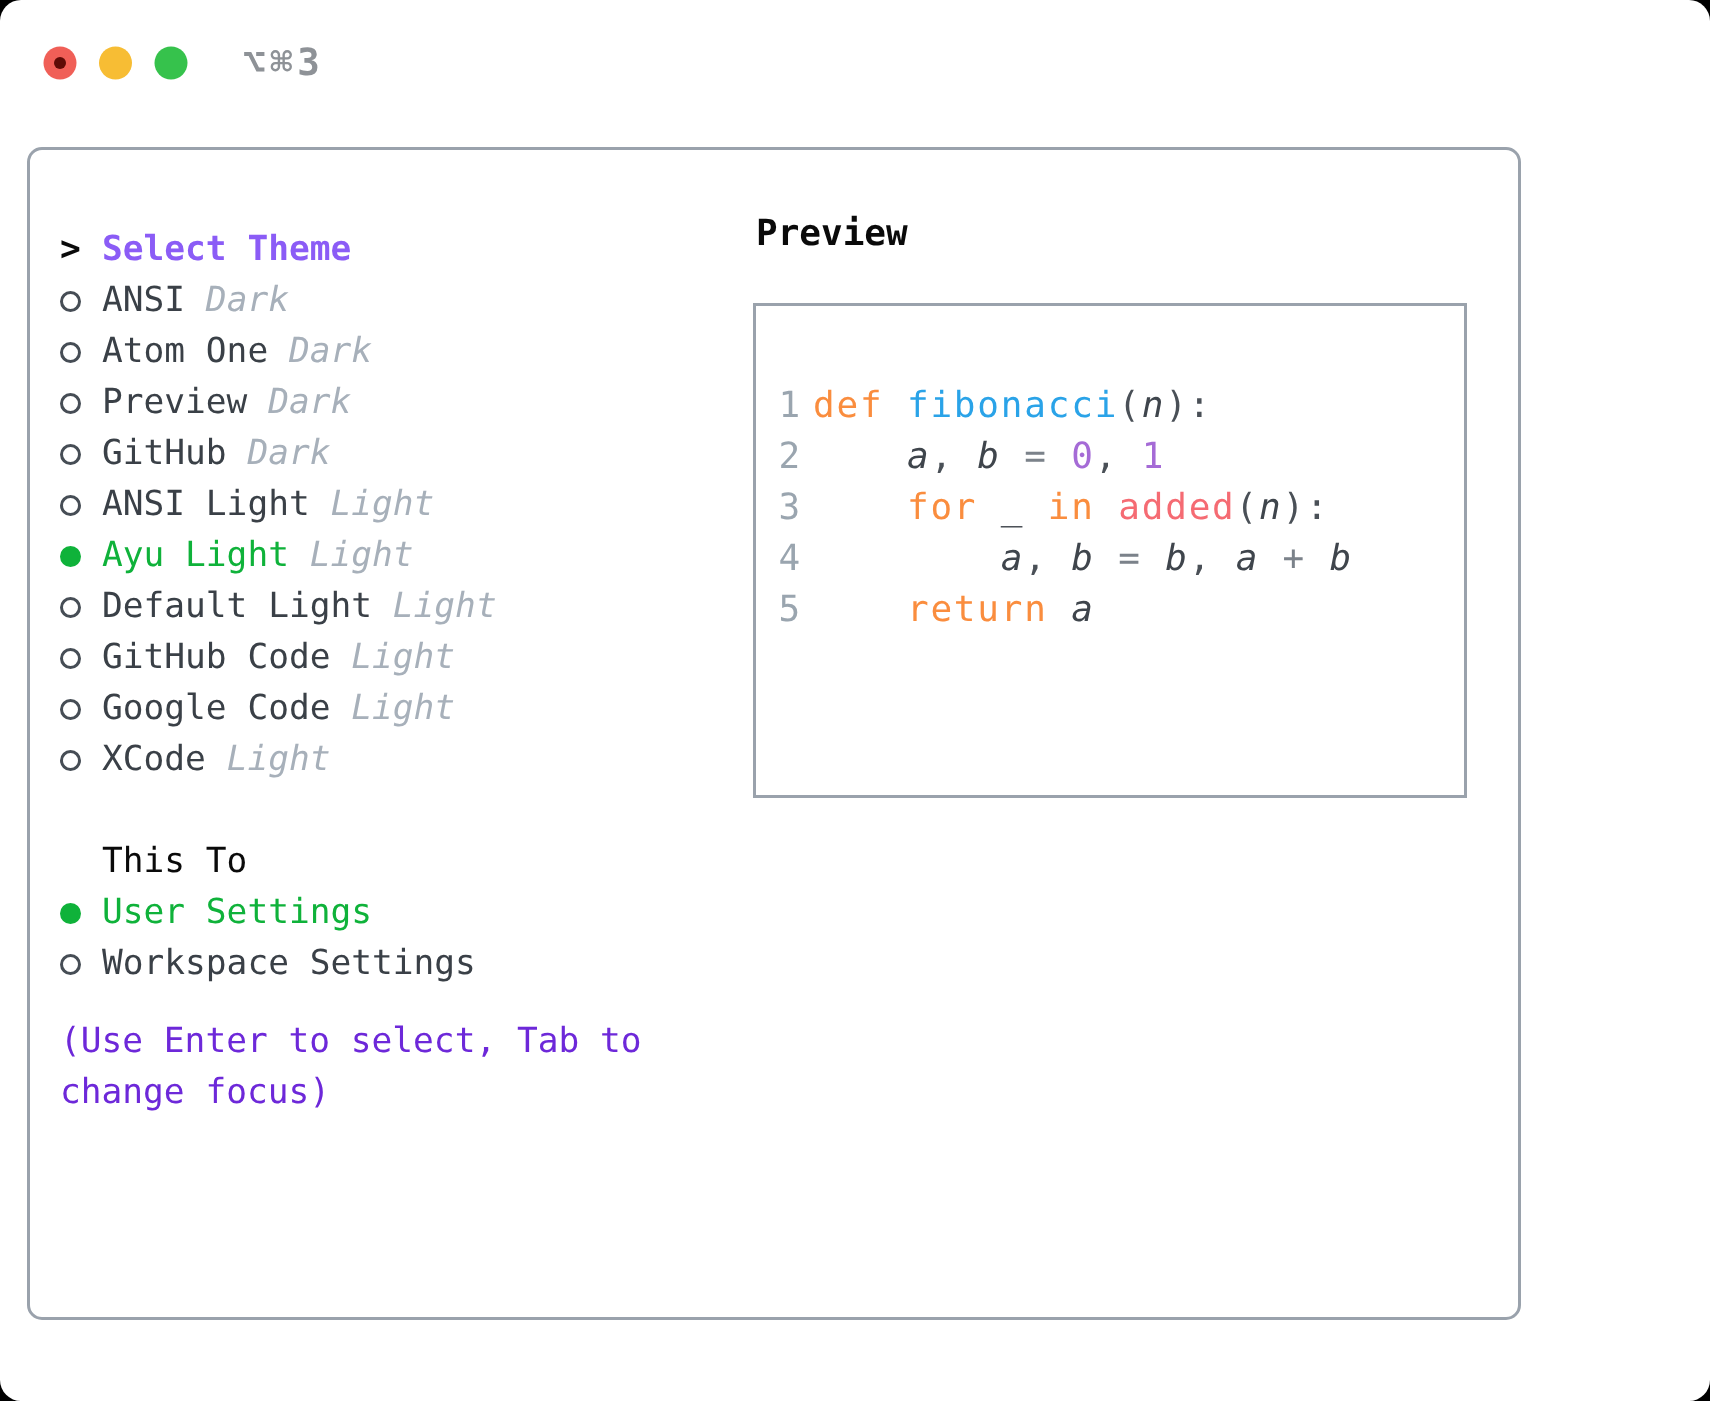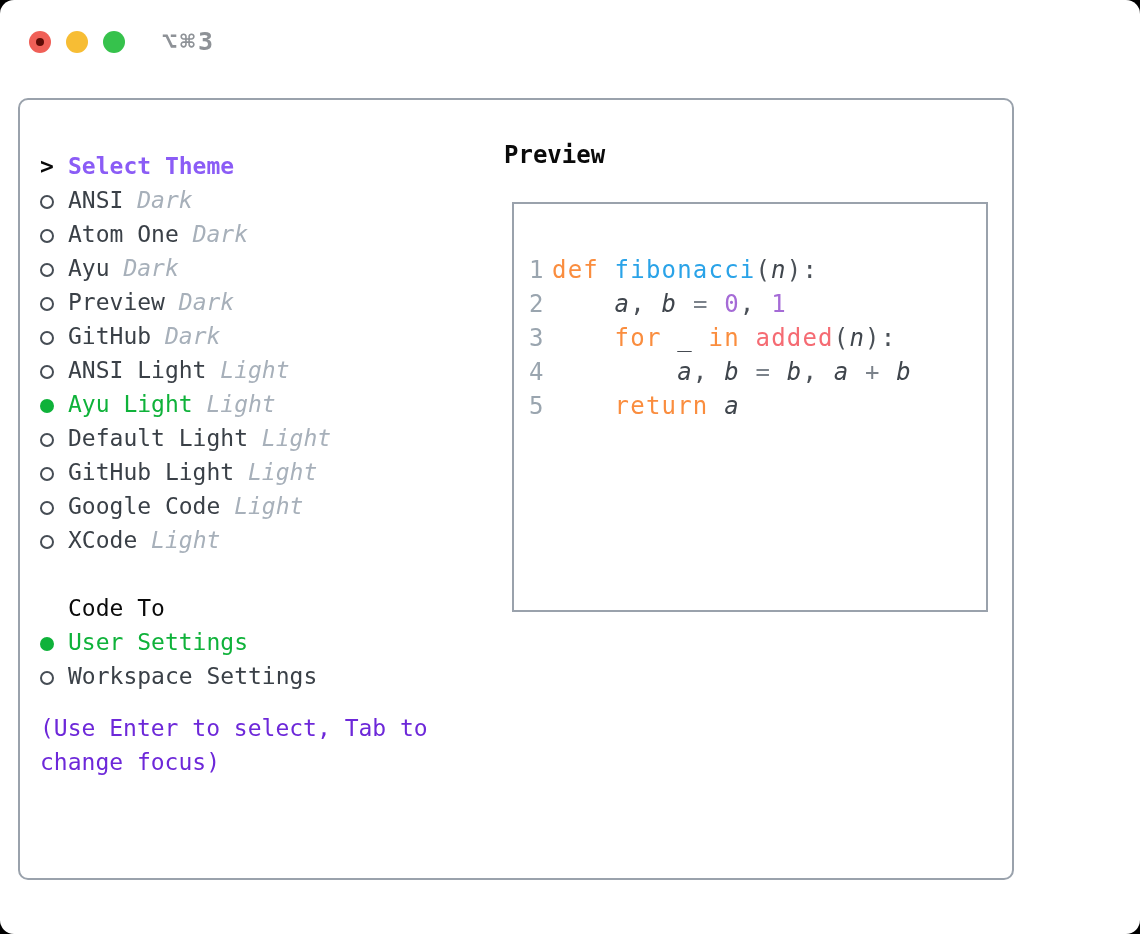--- a/index.html
+++ b/index.html
@@ -69,22 +69,22 @@
     width: 424px; white-space: normal;
     color: #6d28d9;
   }
 
   
   .preview-heading {
     position: absolute; left: 484px; top: 38px;
     font-size: 24px; line-height: 34px; font-weight: 700; color: #0a0a0a;
   }
   .preview-box {
-    position: absolute; left: 492px; top: 102px;
-    width: 476px; height: 410px;
+    position: absolute; left: 482px; top: 102px;
+    width: 476px; height: 330px;
     border: 2px solid var(--border-gray, #9aa2ac);
     background: #ffffff;
     padding: 49px 0 0 15px;
     overflow: hidden;
   }
   .cline { height: 34px; line-height: 34px; font-size: 24px; letter-spacing: 1.2px; white-space: pre; }
   .ln { display: inline-block; width: 23px; color: #9aa5af; letter-spacing: 0; }
   .tok-kw   { color: var(--keyword-orange, #fa8d3e); }
   .tok-fn   { color: var(--function-blue, #2aa3e8); }
   .tok-call { color: var(--builtin-coral, #f56b73); }
@@ -110,34 +110,33 @@
 
   <div class="window">
 
     <div class="left-col">
       <div class="row">
         <span class="prefix cursor-glyph">&gt;</span><span class="heading-text">Select Theme</span>
       </div>
       <div id="theme-rows">
           <div class="row"><span class="prefix"><span class="radio"></span></span><span class="item-name">ANSI</span><span class="item-variant"> Dark</span></div>
           <div class="row"><span class="prefix"><span class="radio"></span></span><span class="item-name">Atom One</span><span class="item-variant"> Dark</span></div>
-          <div class="row"><span class="prefix"><span class="radio"></span></span><span class="item-name">Ayu</span><span class="item-variant"> Dark</span></div>
           <div class="row"><span class="prefix"><span class="radio"></span></span><span class="item-name">Preview</span><span class="item-variant"> Dark</span></div>
           <div class="row"><span class="prefix"><span class="radio"></span></span><span class="item-name">GitHub</span><span class="item-variant"> Dark</span></div>
           <div class="row"><span class="prefix"><span class="radio"></span></span><span class="item-name">ANSI Light</span><span class="item-variant"> Light</span></div>
           <div class="row"><span class="prefix"><span class="radio sel"></span></span><span class="item-name sel">Ayu Light</span><span class="item-variant"> Light</span></div>
           <div class="row"><span class="prefix"><span class="radio"></span></span><span class="item-name">Default Light</span><span class="item-variant"> Light</span></div>
-          <div class="row"><span class="prefix"><span class="radio"></span></span><span class="item-name">GitHub Light</span><span class="item-variant"> Light</span></div>
+          <div class="row"><span class="prefix"><span class="radio"></span></span><span class="item-name">GitHub Code</span><span class="item-variant"> Light</span></div>
           <div class="row"><span class="prefix"><span class="radio"></span></span><span class="item-name">Google Code</span><span class="item-variant"> Light</span></div>
           <div class="row"><span class="prefix"><span class="radio"></span></span><span class="item-name">XCode</span><span class="item-variant"> Light</span></div>
         </div>
 
       <div class="spacer34"></div>
       <div class="row">
-        <span class="prefix"></span><span class="apply-heading">Code To</span>
+        <span class="prefix"></span><span class="apply-heading">This To</span>
       </div>
       <div id="apply-rows">
           <div class="row"><span class="prefix"><span class="radio sel"></span></span><span class="item-name sel">User Settings</span></div>
           <div class="row"><span class="prefix"><span class="radio"></span></span><span class="item-name">Workspace Settings</span></div>
         </div>
 
       <div class="hint">(Use Enter to select, Tab to change focus)</div>
     </div>
 
     <div class="preview-heading">Preview</div>

